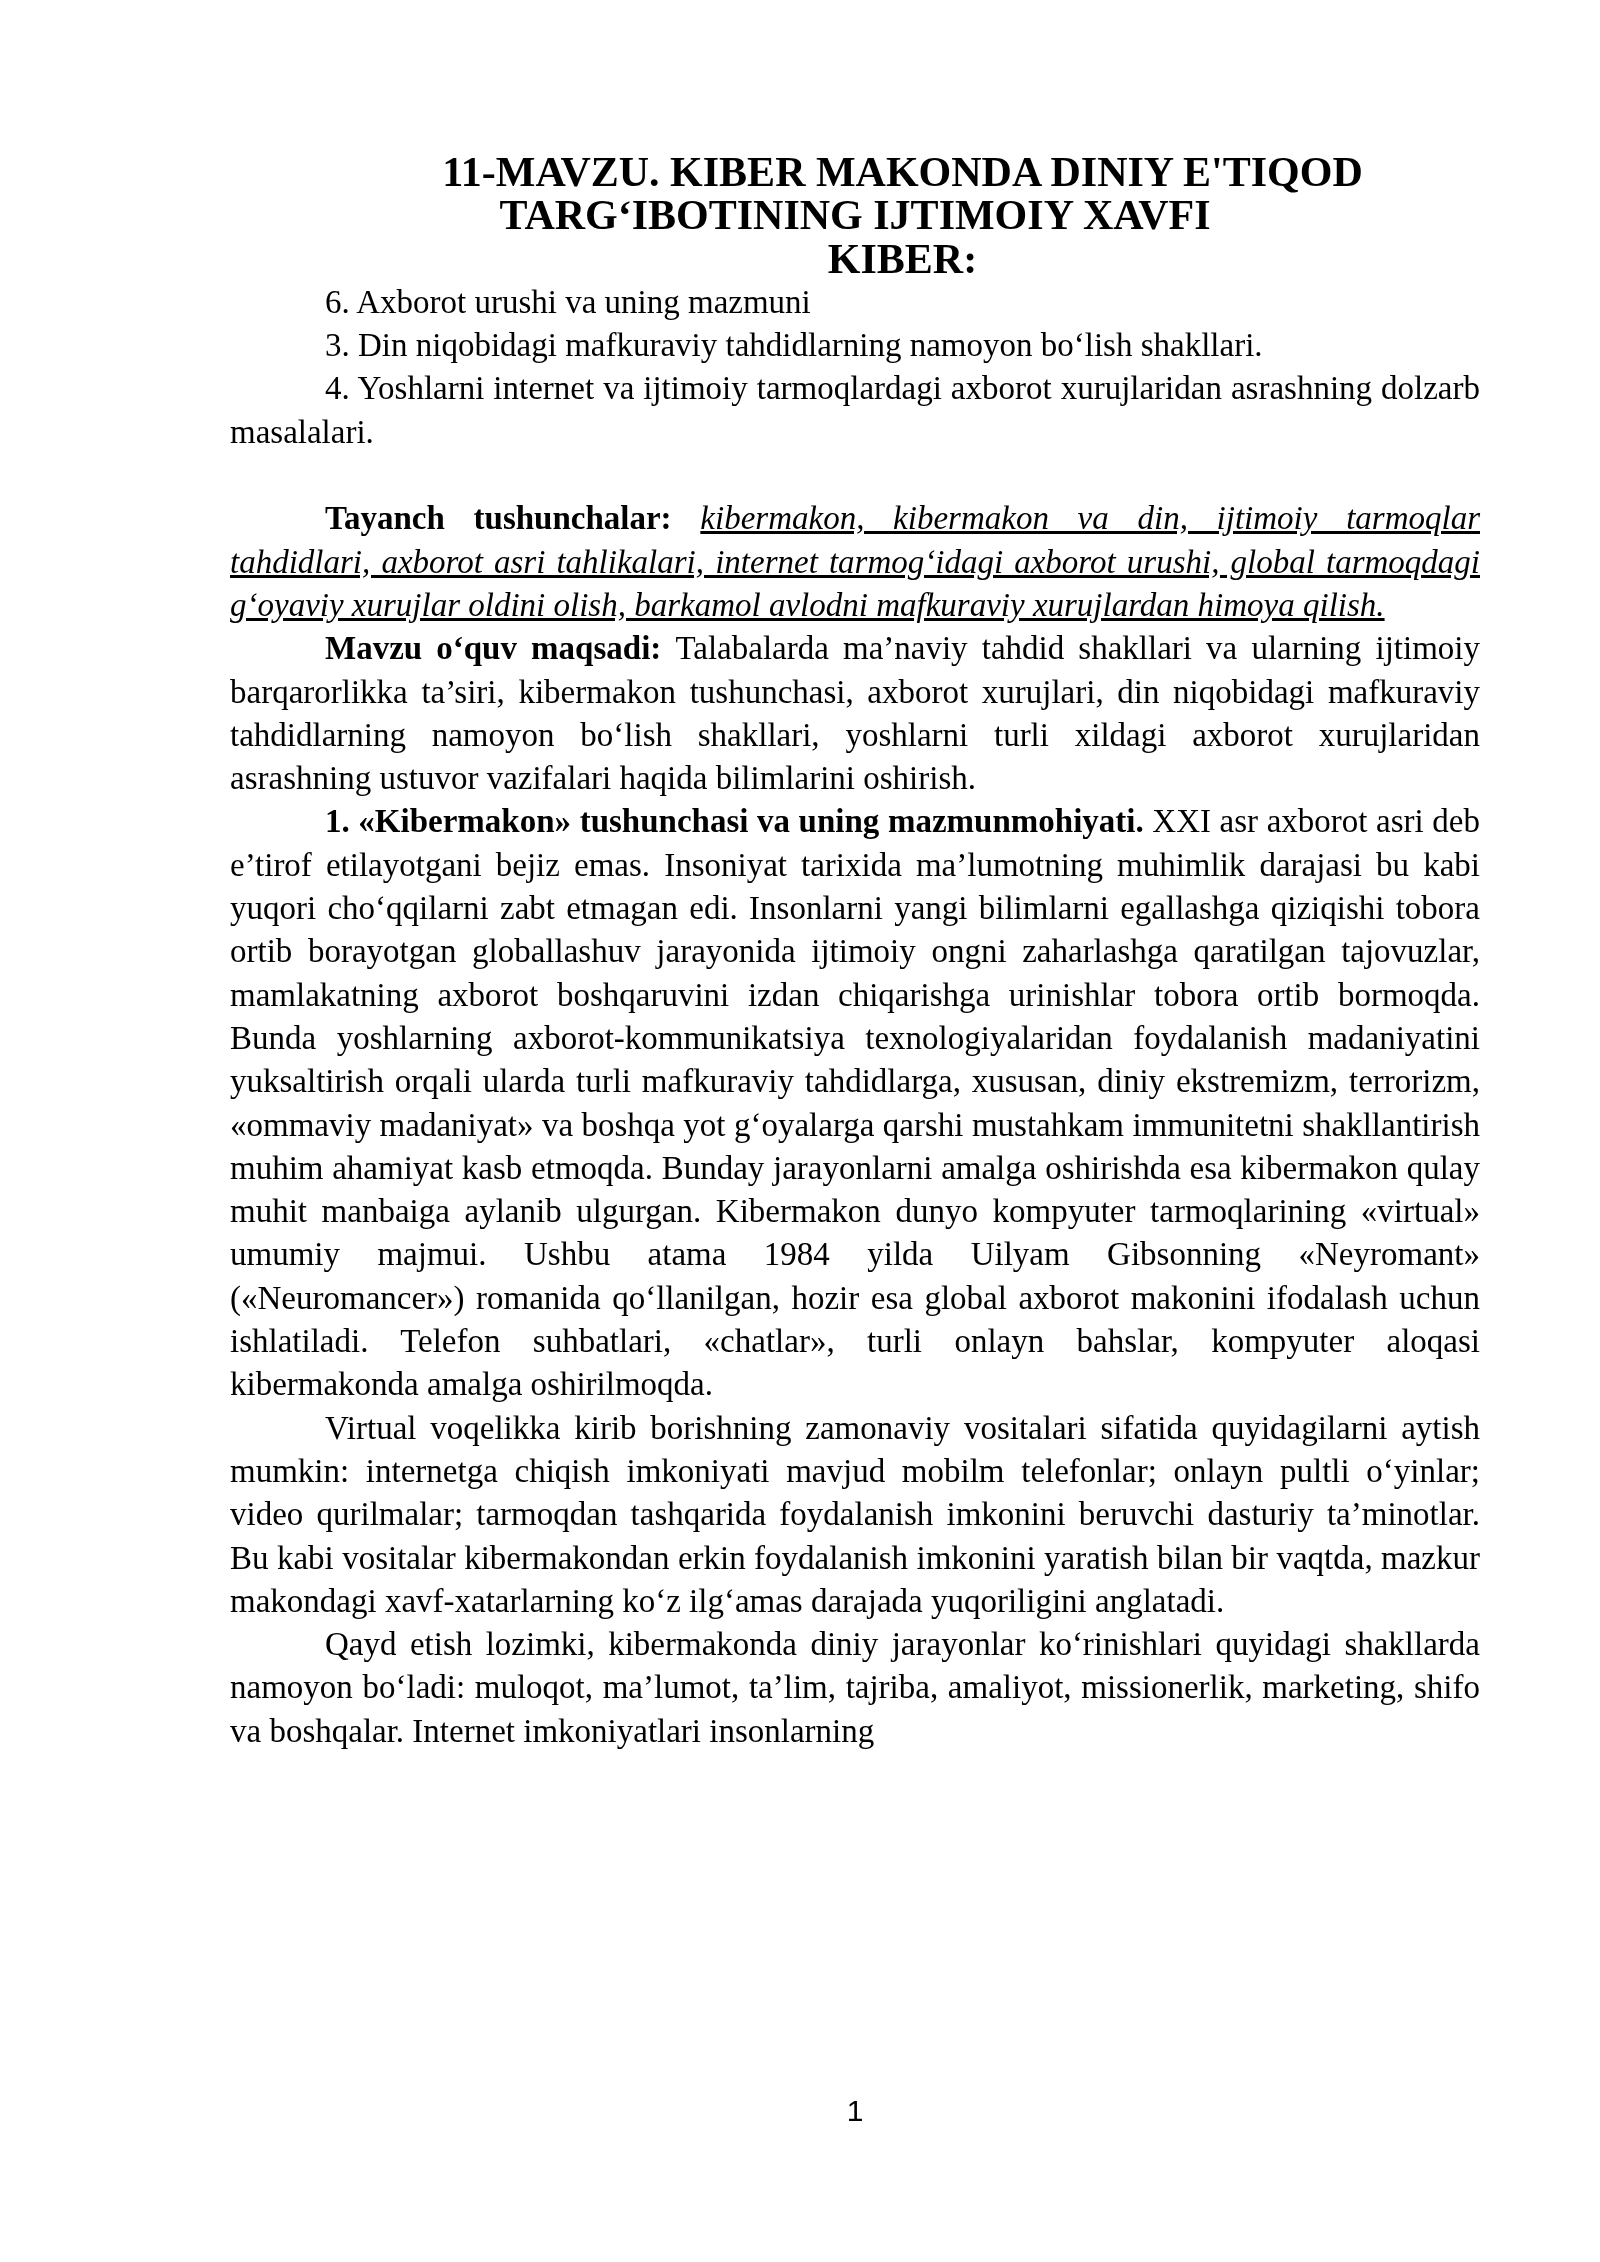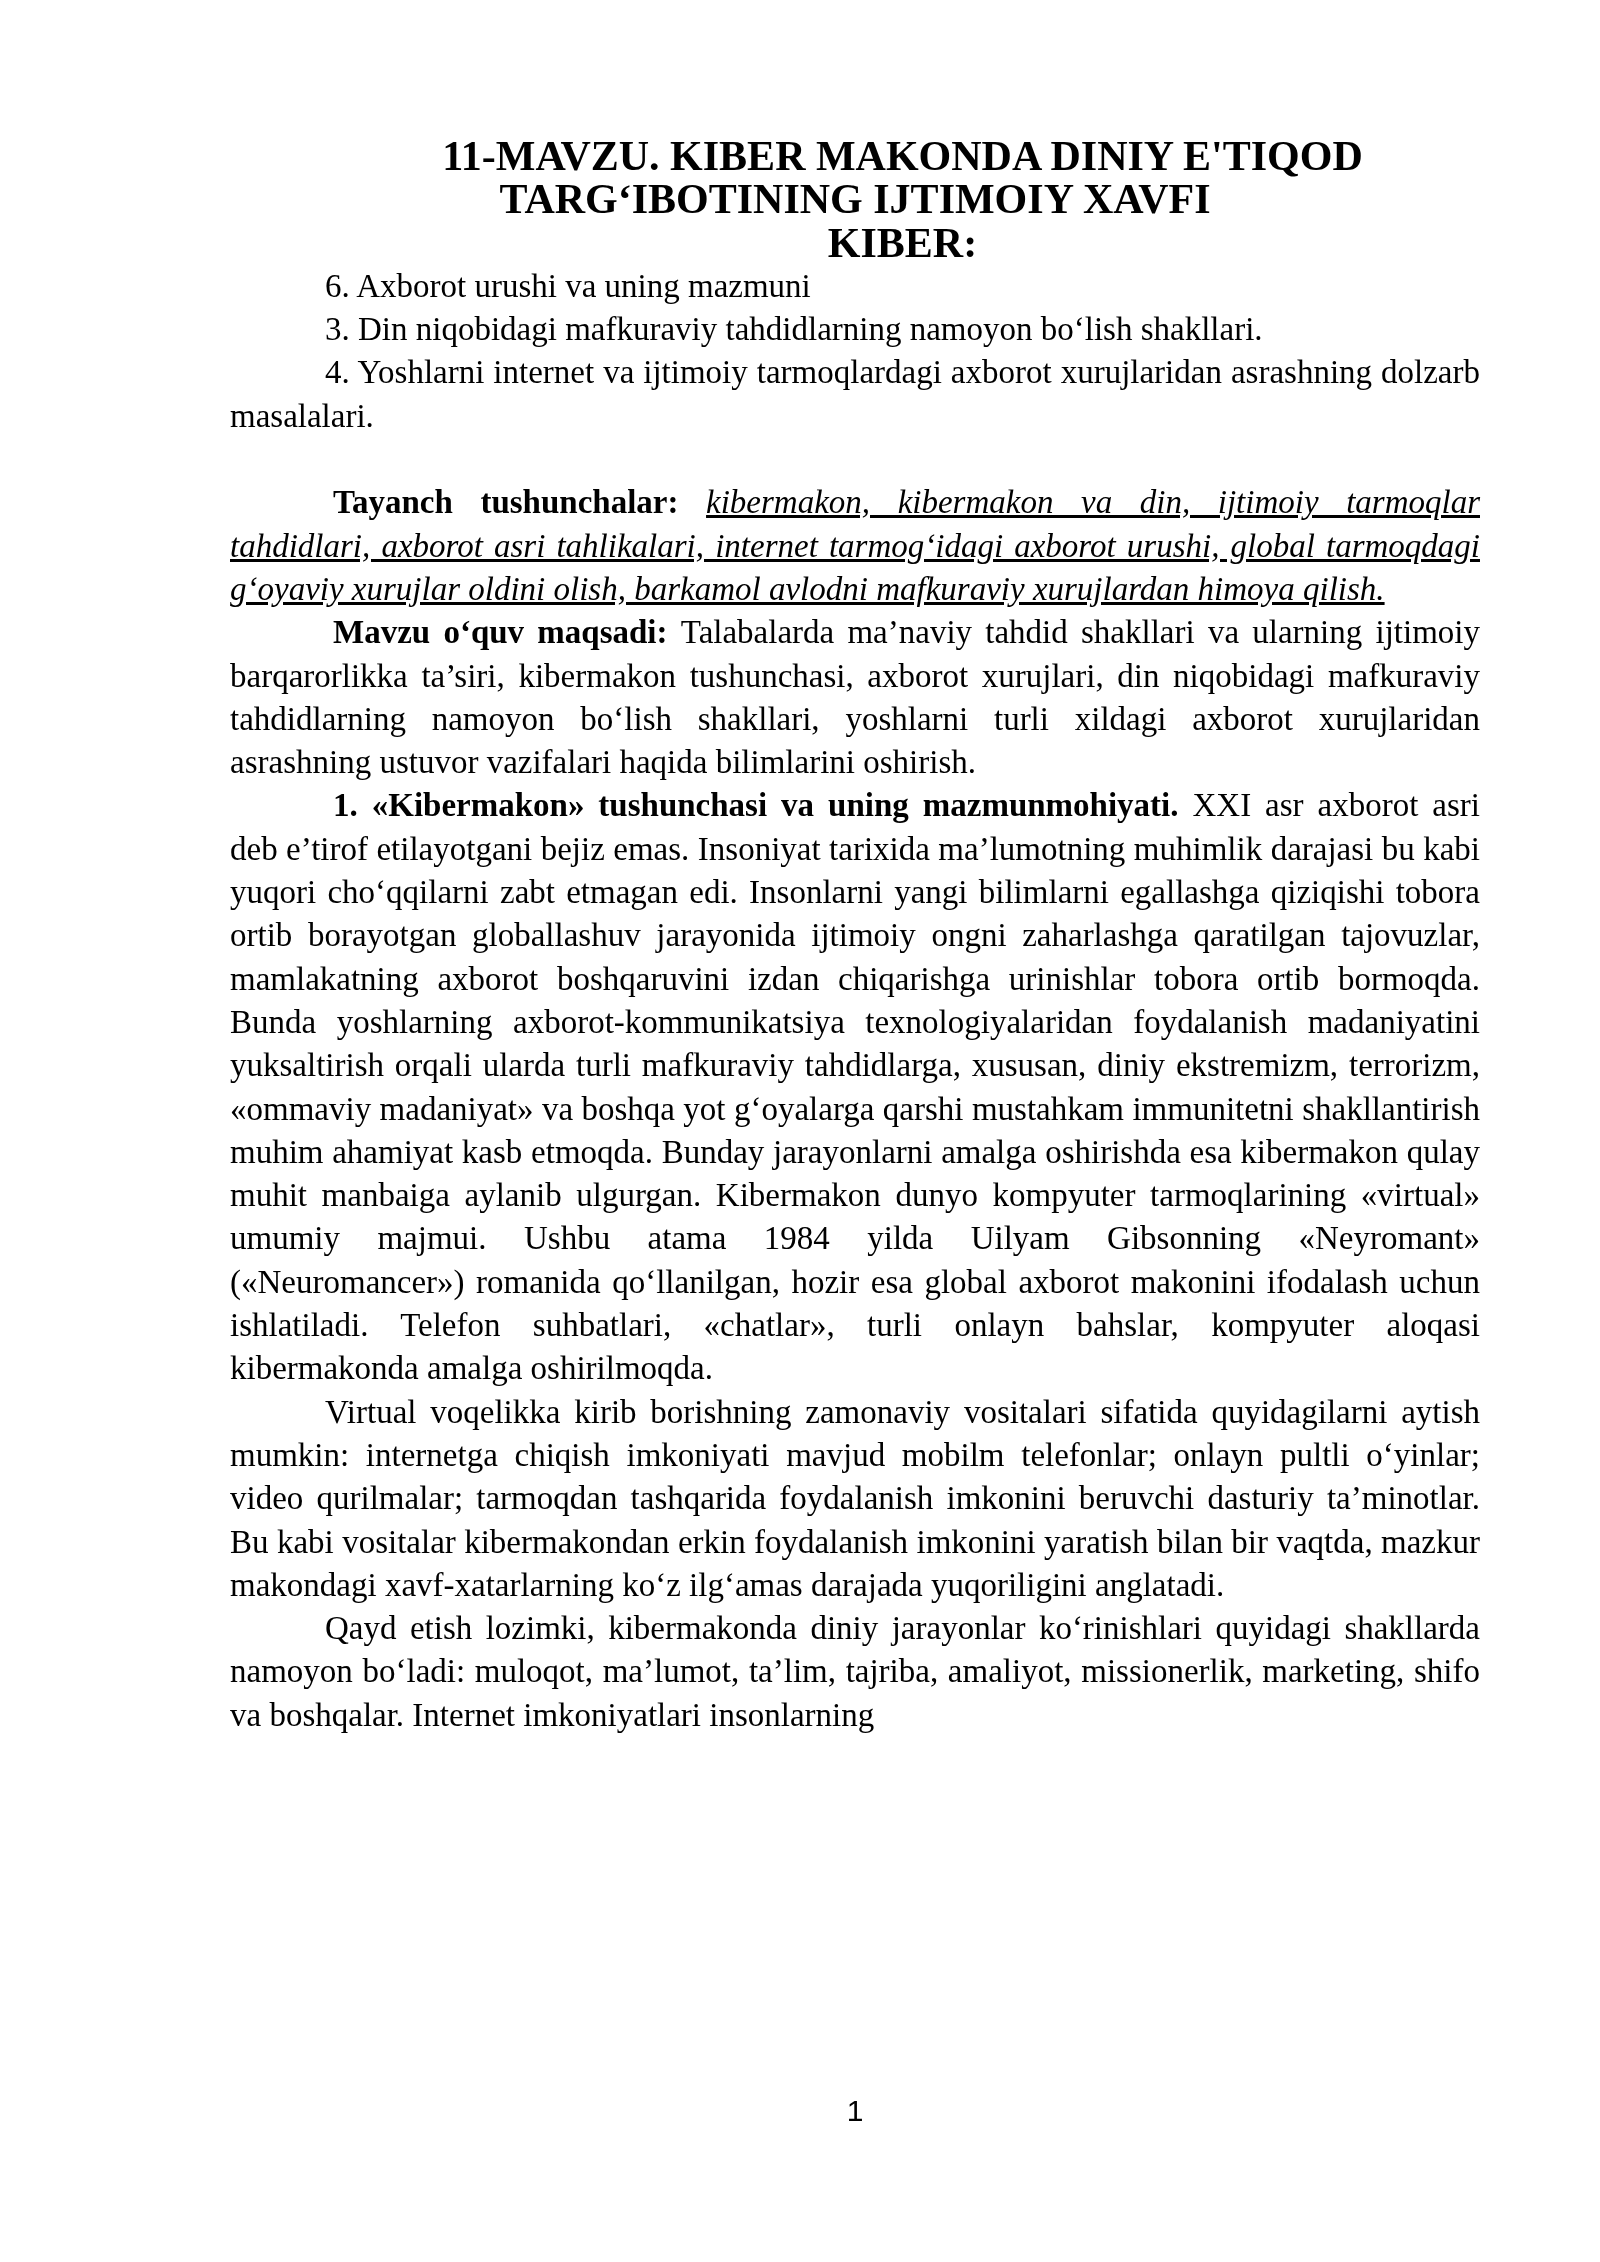--- a/index.html
+++ b/index.html
@@ -17,21 +17,21 @@
   }
   .sheet {
     position: absolute;
     left: 0; top: 0;
     width: 1600px; height: 2262px;
     background: #ffffff;
   }
   .content {
     position: absolute;
     left: 230px;
-    top: 135px;
+    top: 151px;
     width: 1250px;
     font-size: 33px;
     line-height: 43.3px;
     text-align: justify;
   }
   .title-line {
     text-align: center;
     font-weight: 700;
     font-size: 42px;
     line-height: 43.3px;
@@ -44,21 +44,20 @@
     margin: 0;
     text-align: justify;
     text-indent: 95px;
   }
   .blank-line {
     height: 43.3px;
   }
   .lead {
     font-weight: 700;
     font-style: normal;
-    margin-left: 8px;
   }
   .lead::after {
     content: " ";
   }
   .italic-run {
     font-style: italic;
     text-decoration: underline;
   }
   .footer {
     position: absolute;

